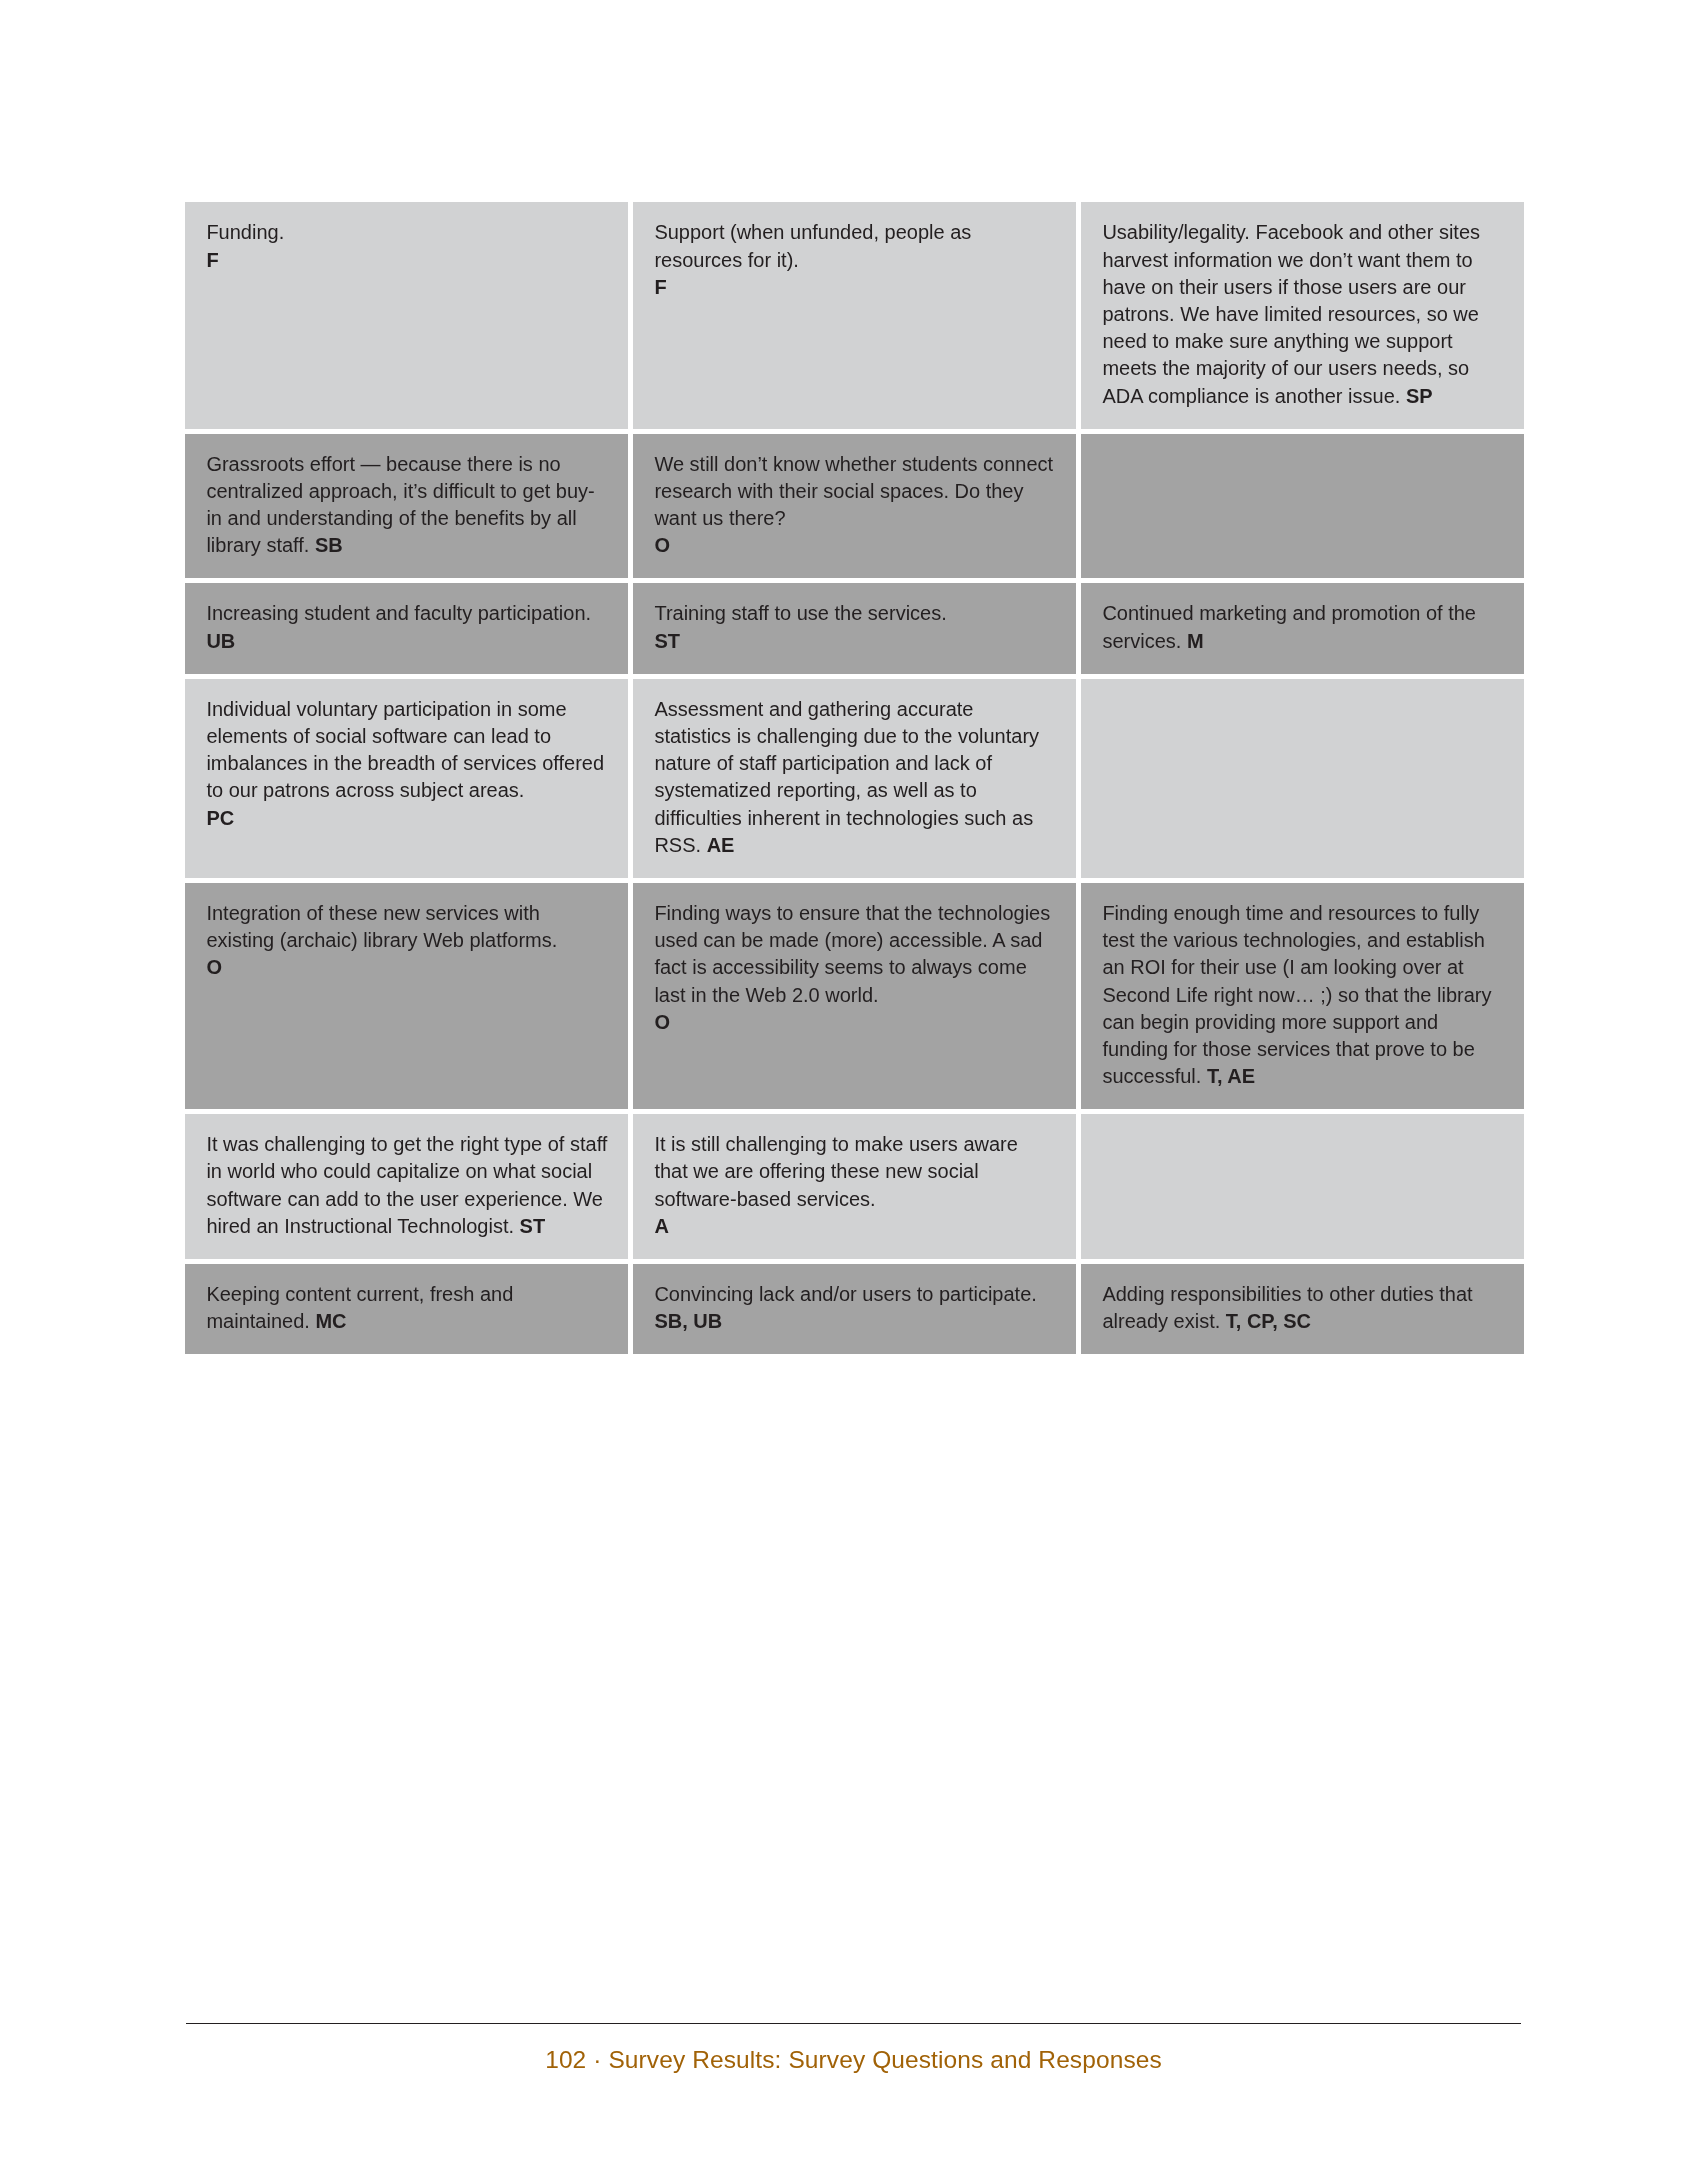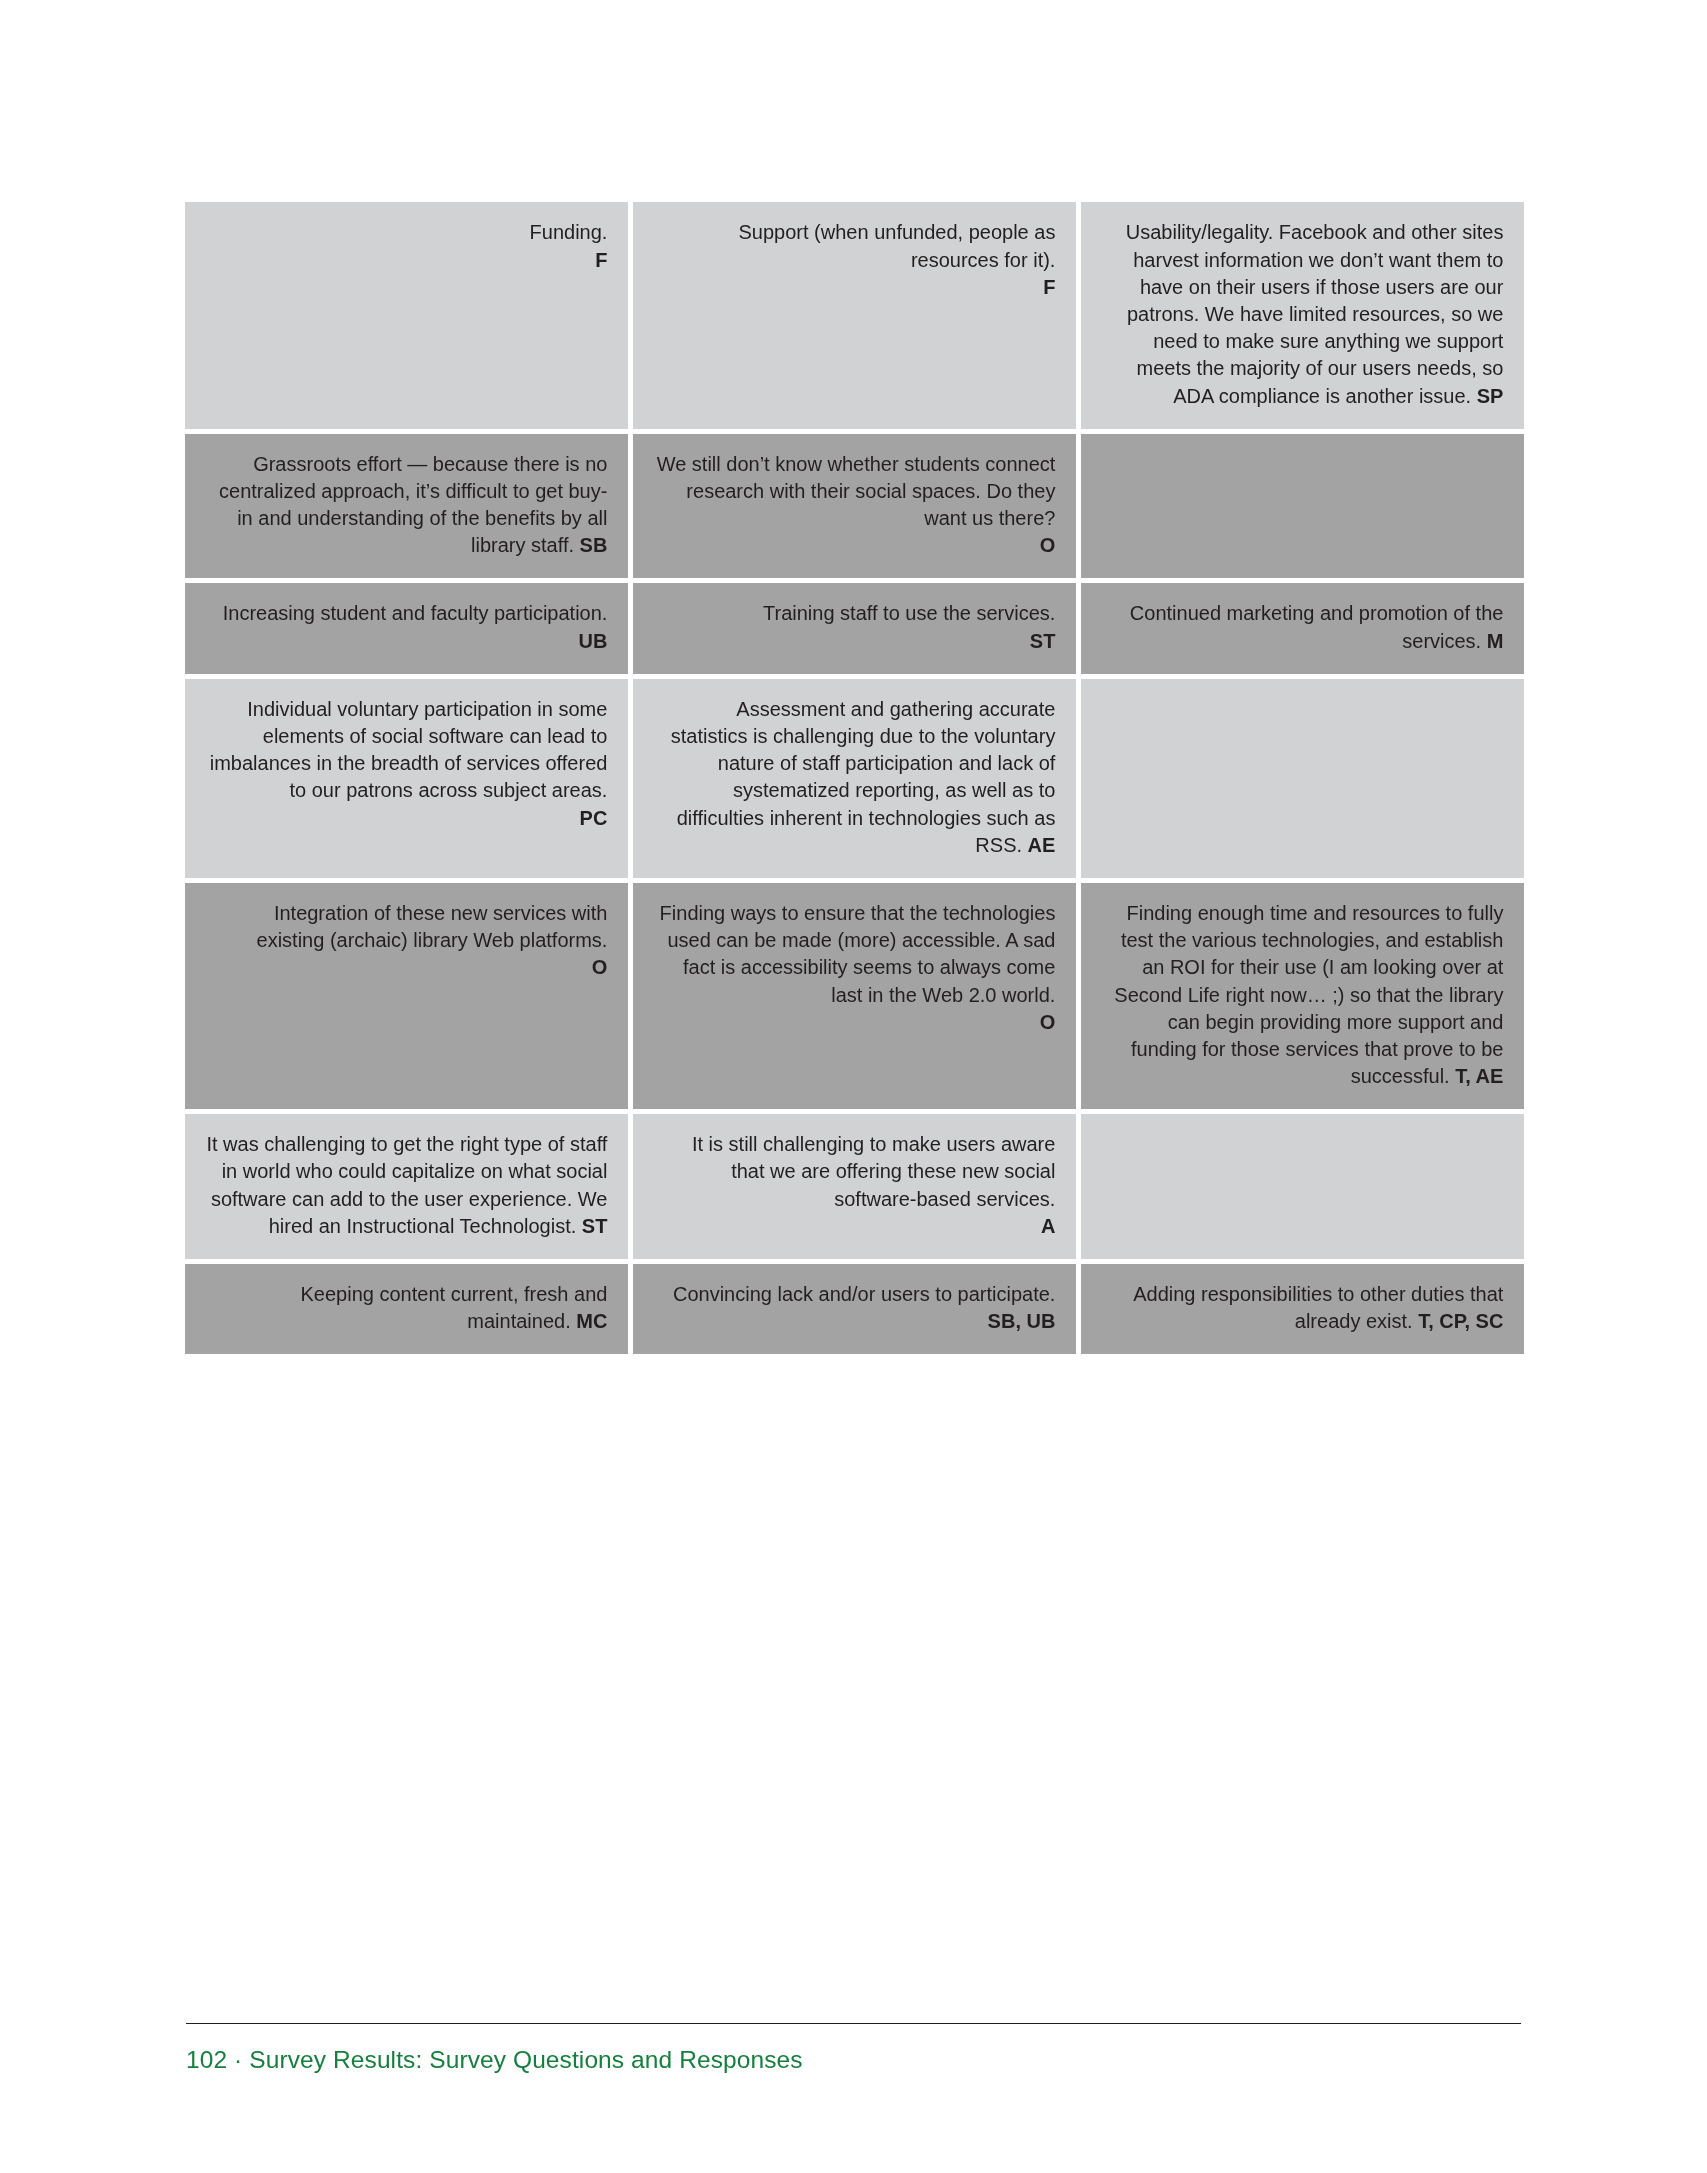--- a/index.html
+++ b/index.html
@@ -24,21 +24,20 @@
     left: 186px;
     top: 203px;
     width: 1335px;
   }
   table.survey-table {
     border-collapse: separate;
     border-spacing: 5.6px 5.6px;
     margin: -5.6px;
     width: 1347px;
     table-layout: fixed;
-    text-align: right;
   }
   table.survey-table td {
     width: 443px;
     vertical-align: top;
     padding: 17px 21px 19px 21px;
     font-size: 20px;
     line-height: 1.36;
     color: #231f20;
     box-sizing: border-box;
   }
@@ -57,22 +56,23 @@
   }
   .footer-rule {
     width: 1335px;
     height: 0;
     border-top: 1.9px solid #231f20;
   }
   .footer-text {
     margin-top: 21px;
     font-size: 24.5px;
     line-height: 1.2;
-    color: #15803d;
+    color: #a16207;
     letter-spacing: 0.1px;
+    text-align: center;
   }
 </style>
 </head>
 <body>
 
 <div class="page">
 
   <div class="table-wrap">
     <table class="survey-table">
       <tbody>

